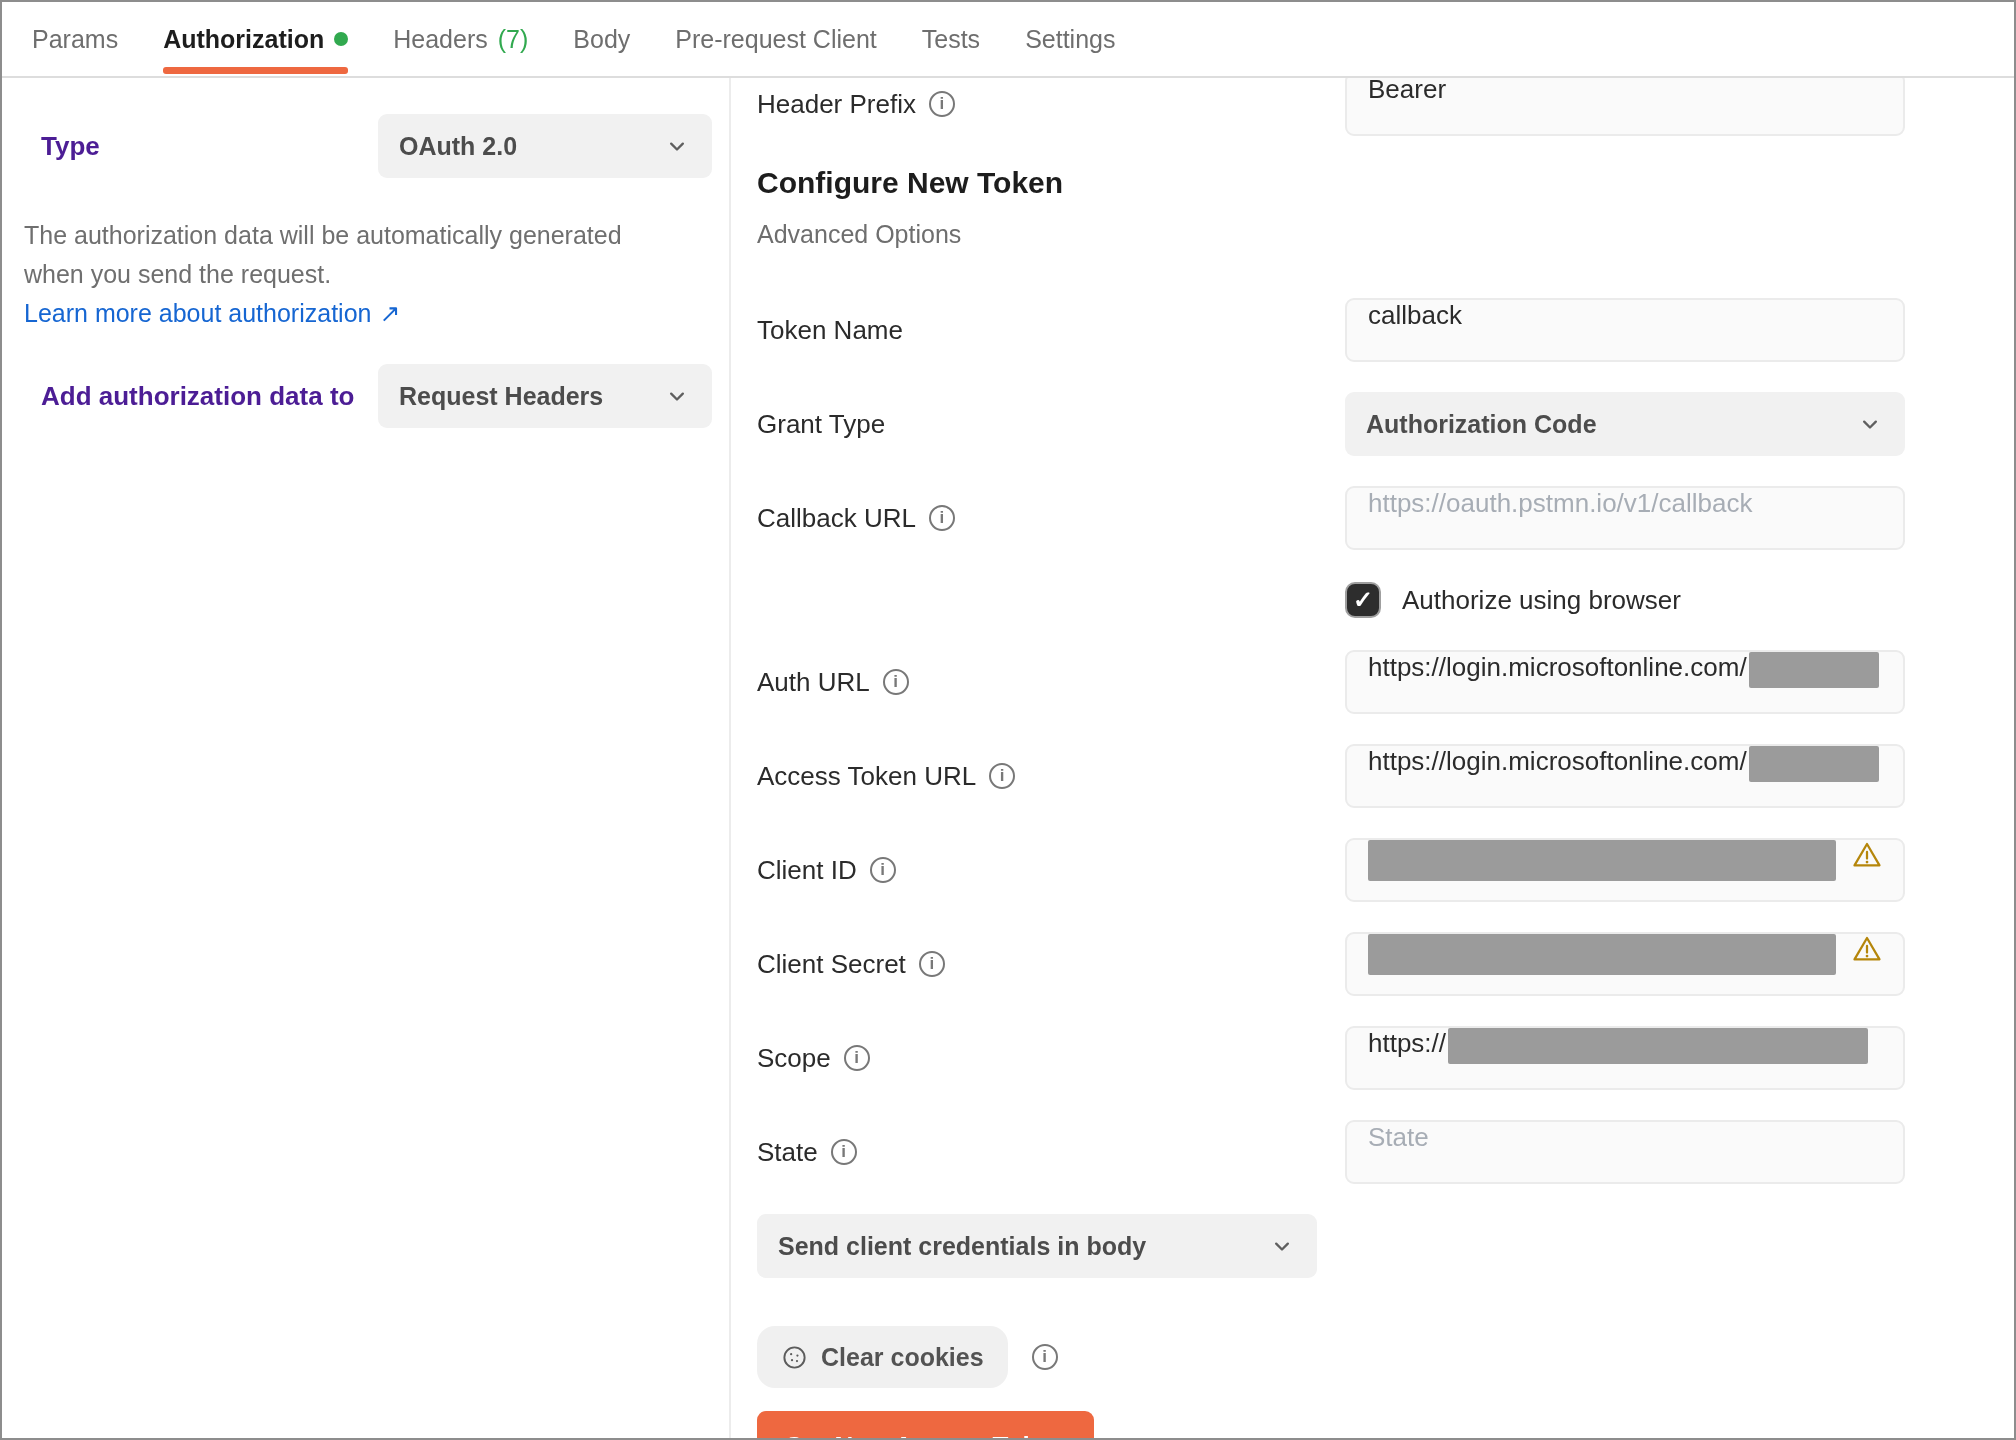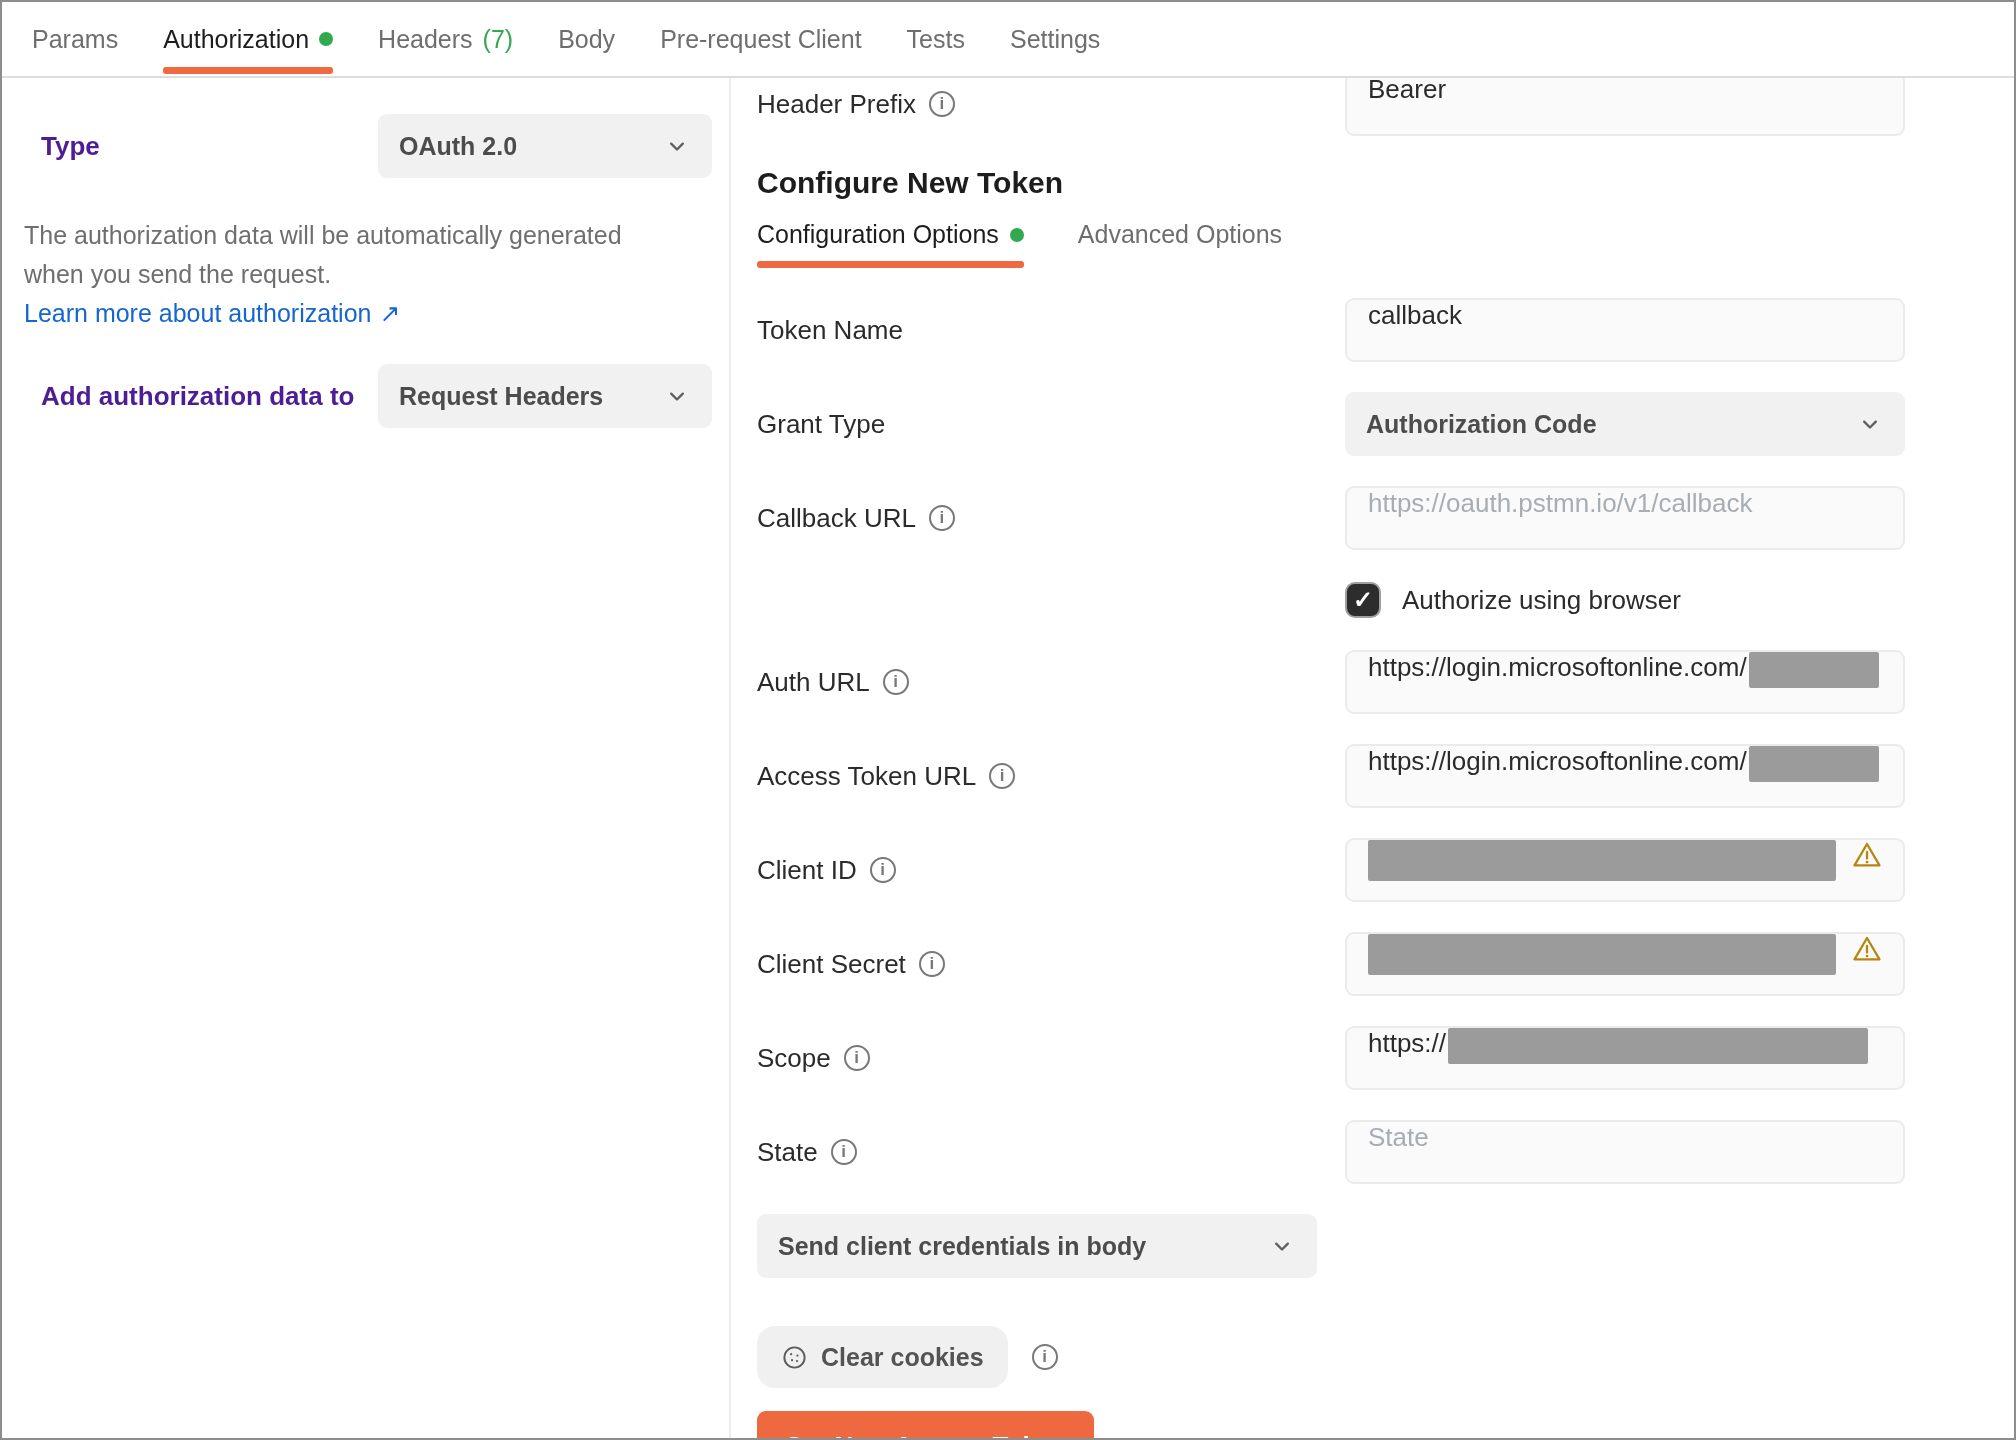--- a/index.html
+++ b/index.html
@@ -8,21 +8,21 @@
     border:2px solid #8d8d8d;background:#fff;overflow:hidden;
     font-family:"Liberation Sans", sans-serif;color:#212121;
   }
   
   .tabbar{
     height:76px;display:flex;align-items:stretch;gap:45px;
     padding:0 0 0 30px;border-bottom:2px solid #dddddd;box-sizing:border-box;
     font-size:25px;color:#6e6e6e;background:#fff;
   }
   .tab{position:relative;display:flex;align-items:center;gap:10px;cursor:pointer;white-space:nowrap;}
-  .tab.active{color:#1d1d1d;font-weight:400;}
+  .tab.active{color:#1d1d1d;font-weight:700;}
   .tab.active::after{
     content:"";position:absolute;left:0;right:0;bottom:2px;height:7px;
     background:var(--orange);border-radius:3px;
   }
   .dot{width:14px;height:14px;border-radius:50%;background:var(--green);}
   .count{color:var(--green);}
   
   .content{display:flex;height:1360px;}
   .left{
     width:729px;flex-shrink:0;box-sizing:border-box;
@@ -178,24 +178,20 @@
         <div class="fctl">
           <div class="input">
             <span>Bearer</span>
           </div>
         </div>
       </div>
 
       <h2 class="section-title">Configure New Token</h2>
 
       <div class="subtabs">
-        <div class="subtab active">
-          <span>Configuration Options</span>
-          <span class="dot"></span>
-        </div>
         <div class="subtab">
           <span>Advanced Options</span>
         </div>
       </div>
 
       <div class="form">
 
         <div class="frow">
           <div class="flabel">
               <span>Token Name</span>

